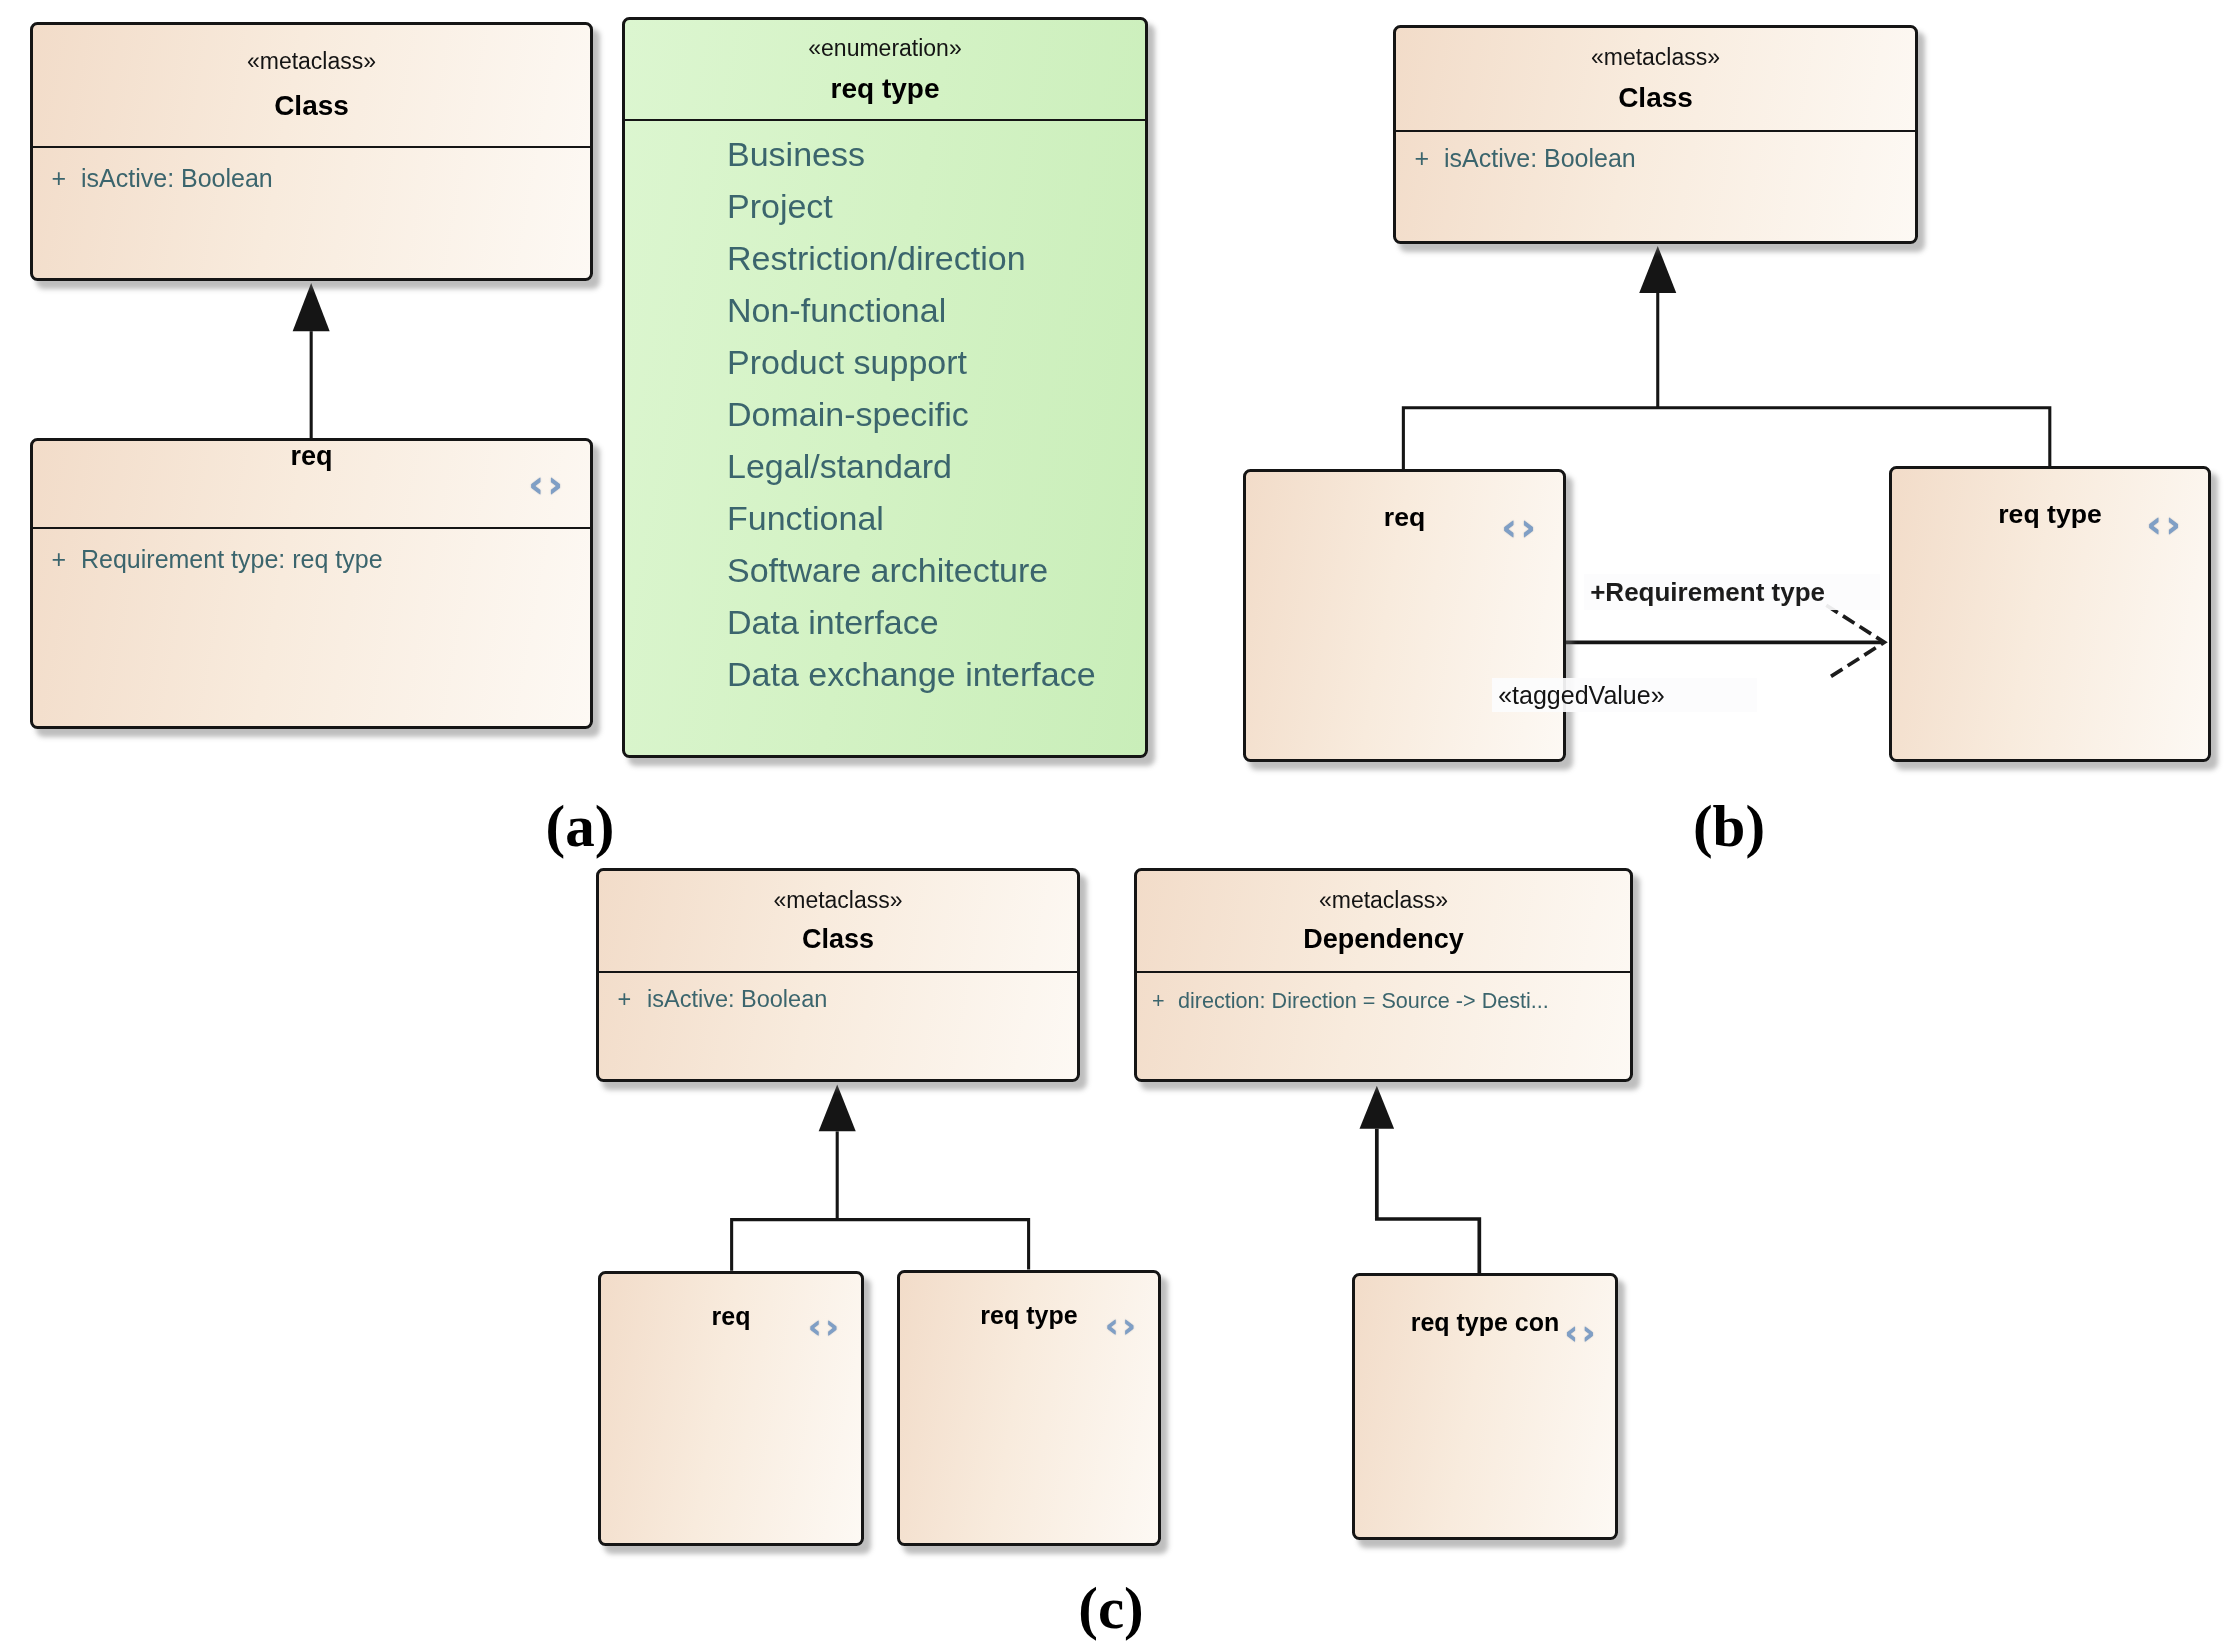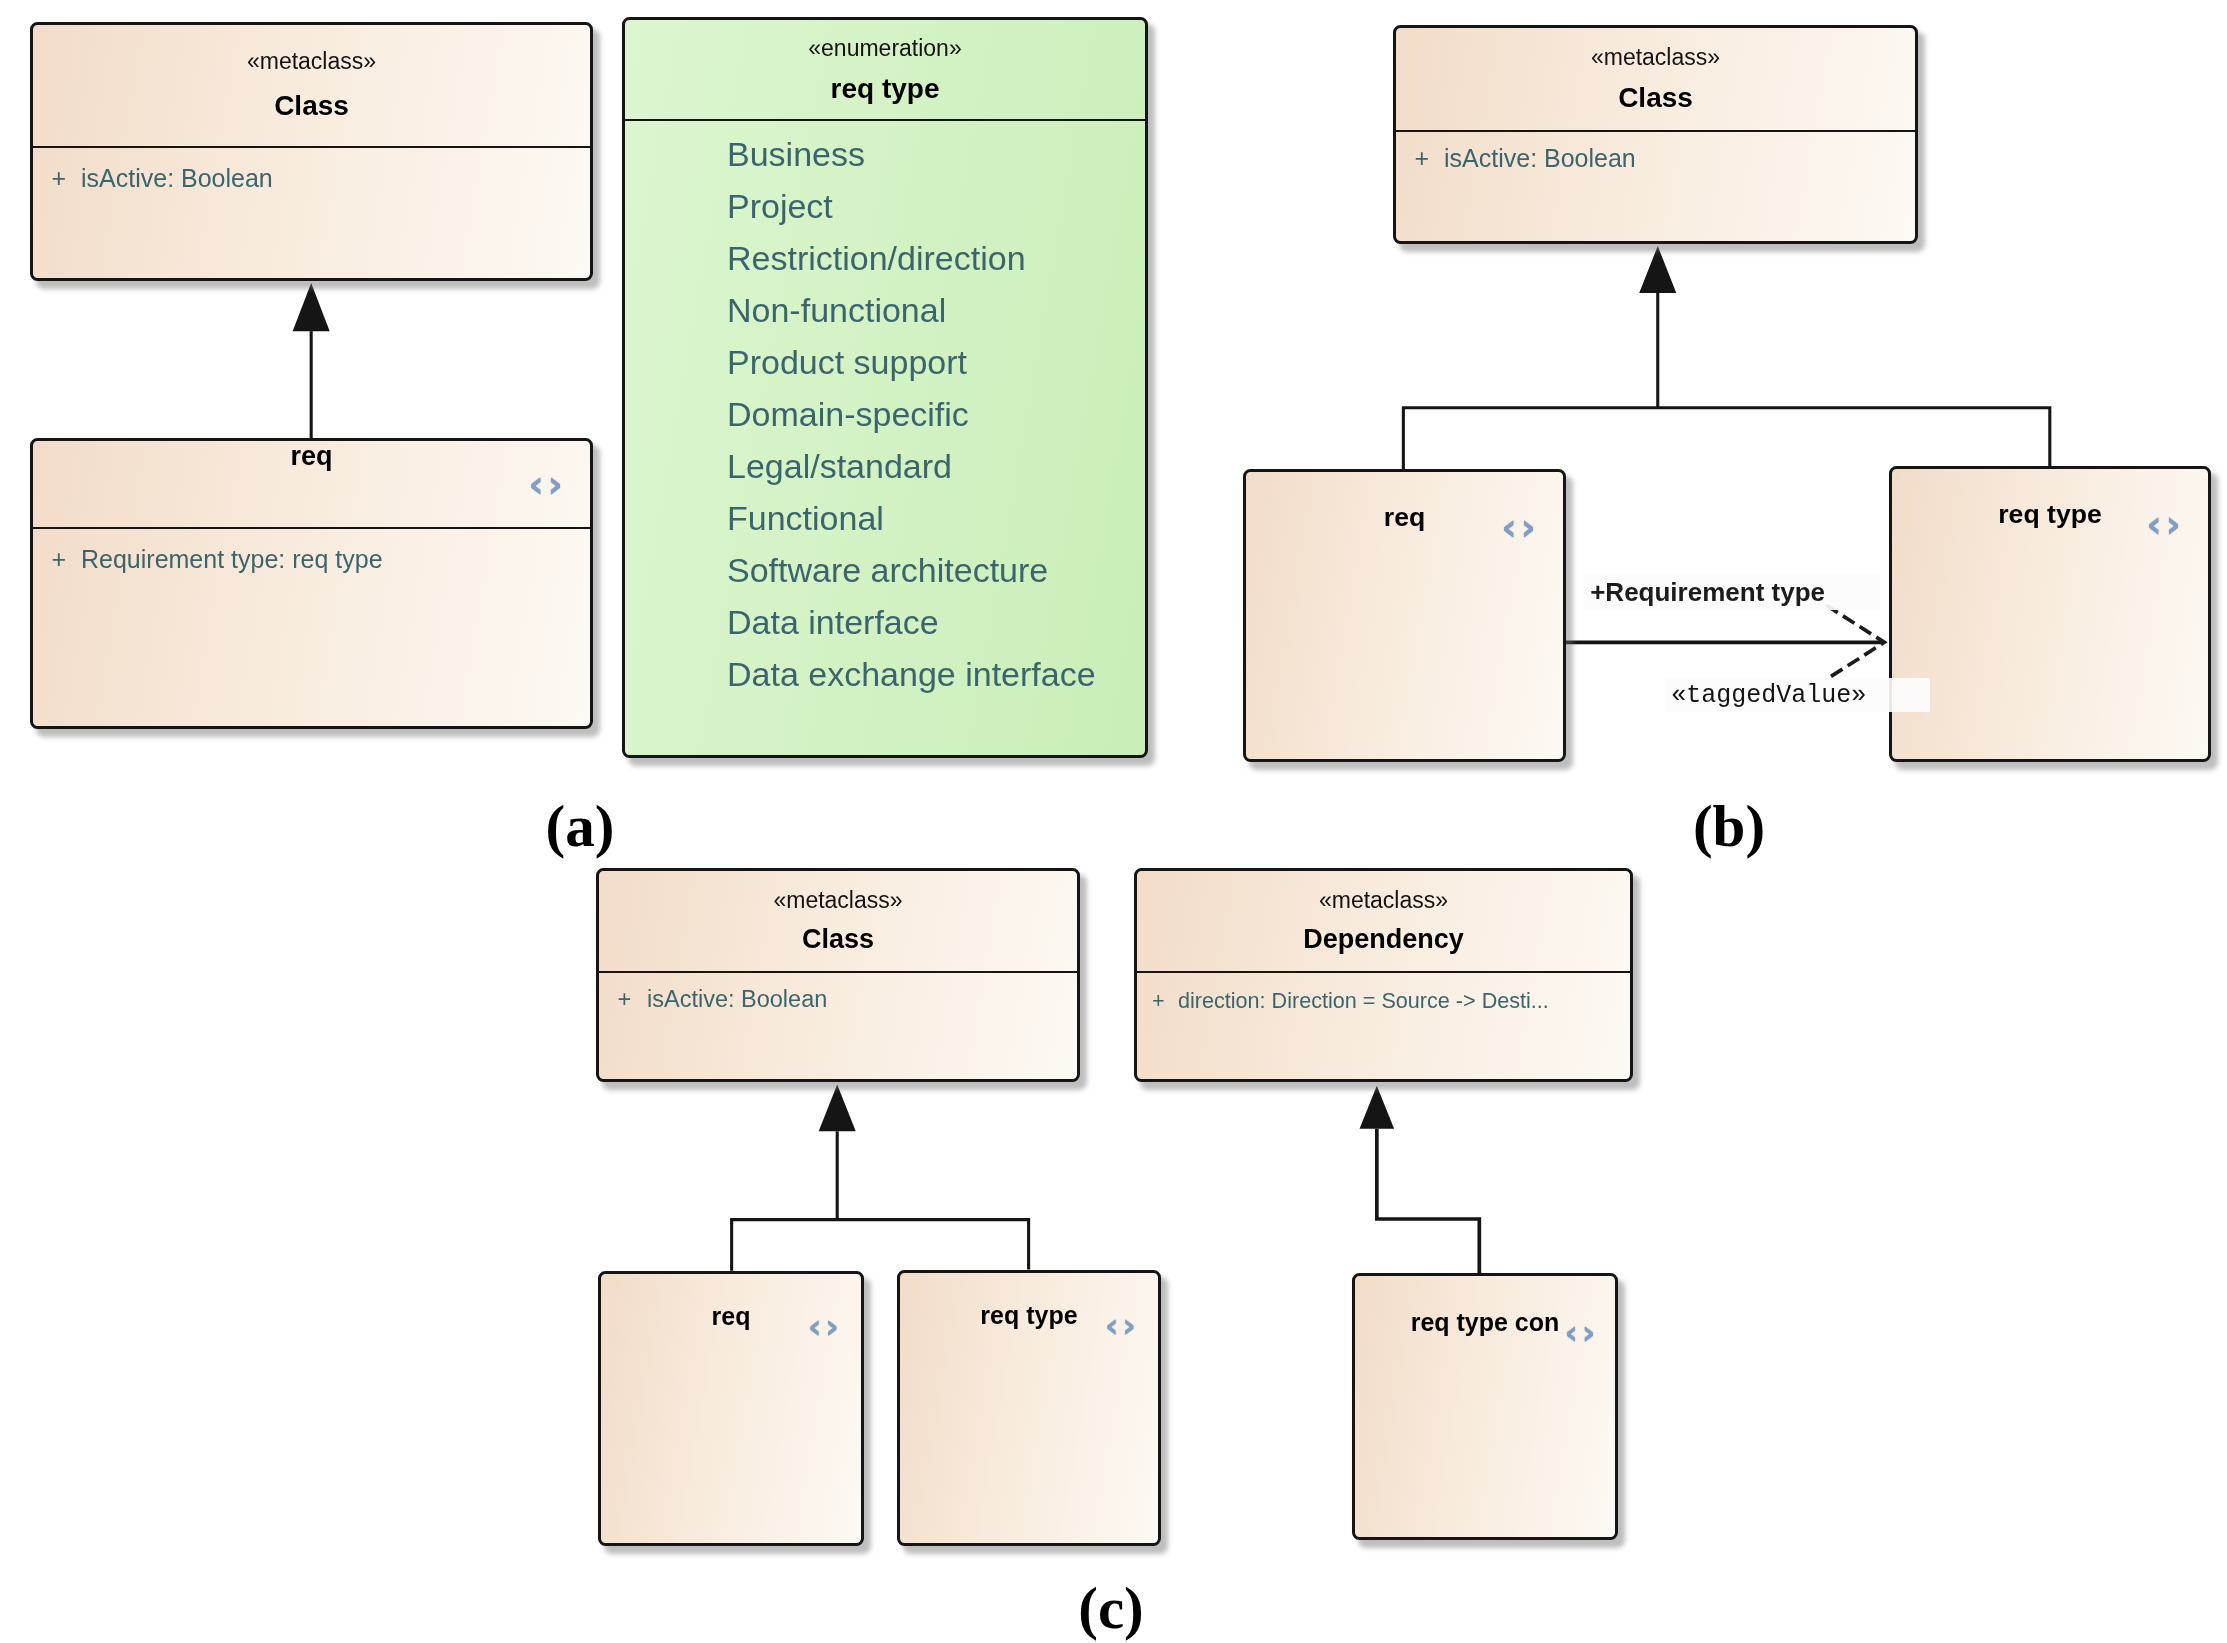--- a/index.html
+++ b/index.html
@@ -170,21 +170,21 @@
   </div>
 
   <div class="box" style="left:1889px;top:466px;width:322px;height:296px;">
     <div class="title-row sz-b" style="top:30px;height:49px;">
       <span class="tname">req type</span>
       <span class="st-icon">‹›</span>
     </div>
   </div>
 
   <div class="edge-label role" style="left:1584px;top:574px;width:284px;">+Requirement type</div>
-  <div class="edge-label stereotype" style="left:1665px;top:678px;width:253px;font-family:Liberation Mono, monospace;">«taggedValue»</div>
+  <div class="edge-label stereotype" style="left:1492px;top:678px;width:253px;">«taggedValue»</div>
 
   <div class="caption" style="left:1652px;top:792px;width:154px;">(b)</div>
 
   <div class="box" style="left:596px;top:868px;width:484px;height:214px;">
     <div class="hdr" style="height:100px;gap:10px;">
       <div class="stereo">«metaclass»</div>
       <div class="cname small">Class</div>
     </div>
     <div class="attr-row" style="top:115px;font-size:23.5px;">
       <span class="plus">+</span>

